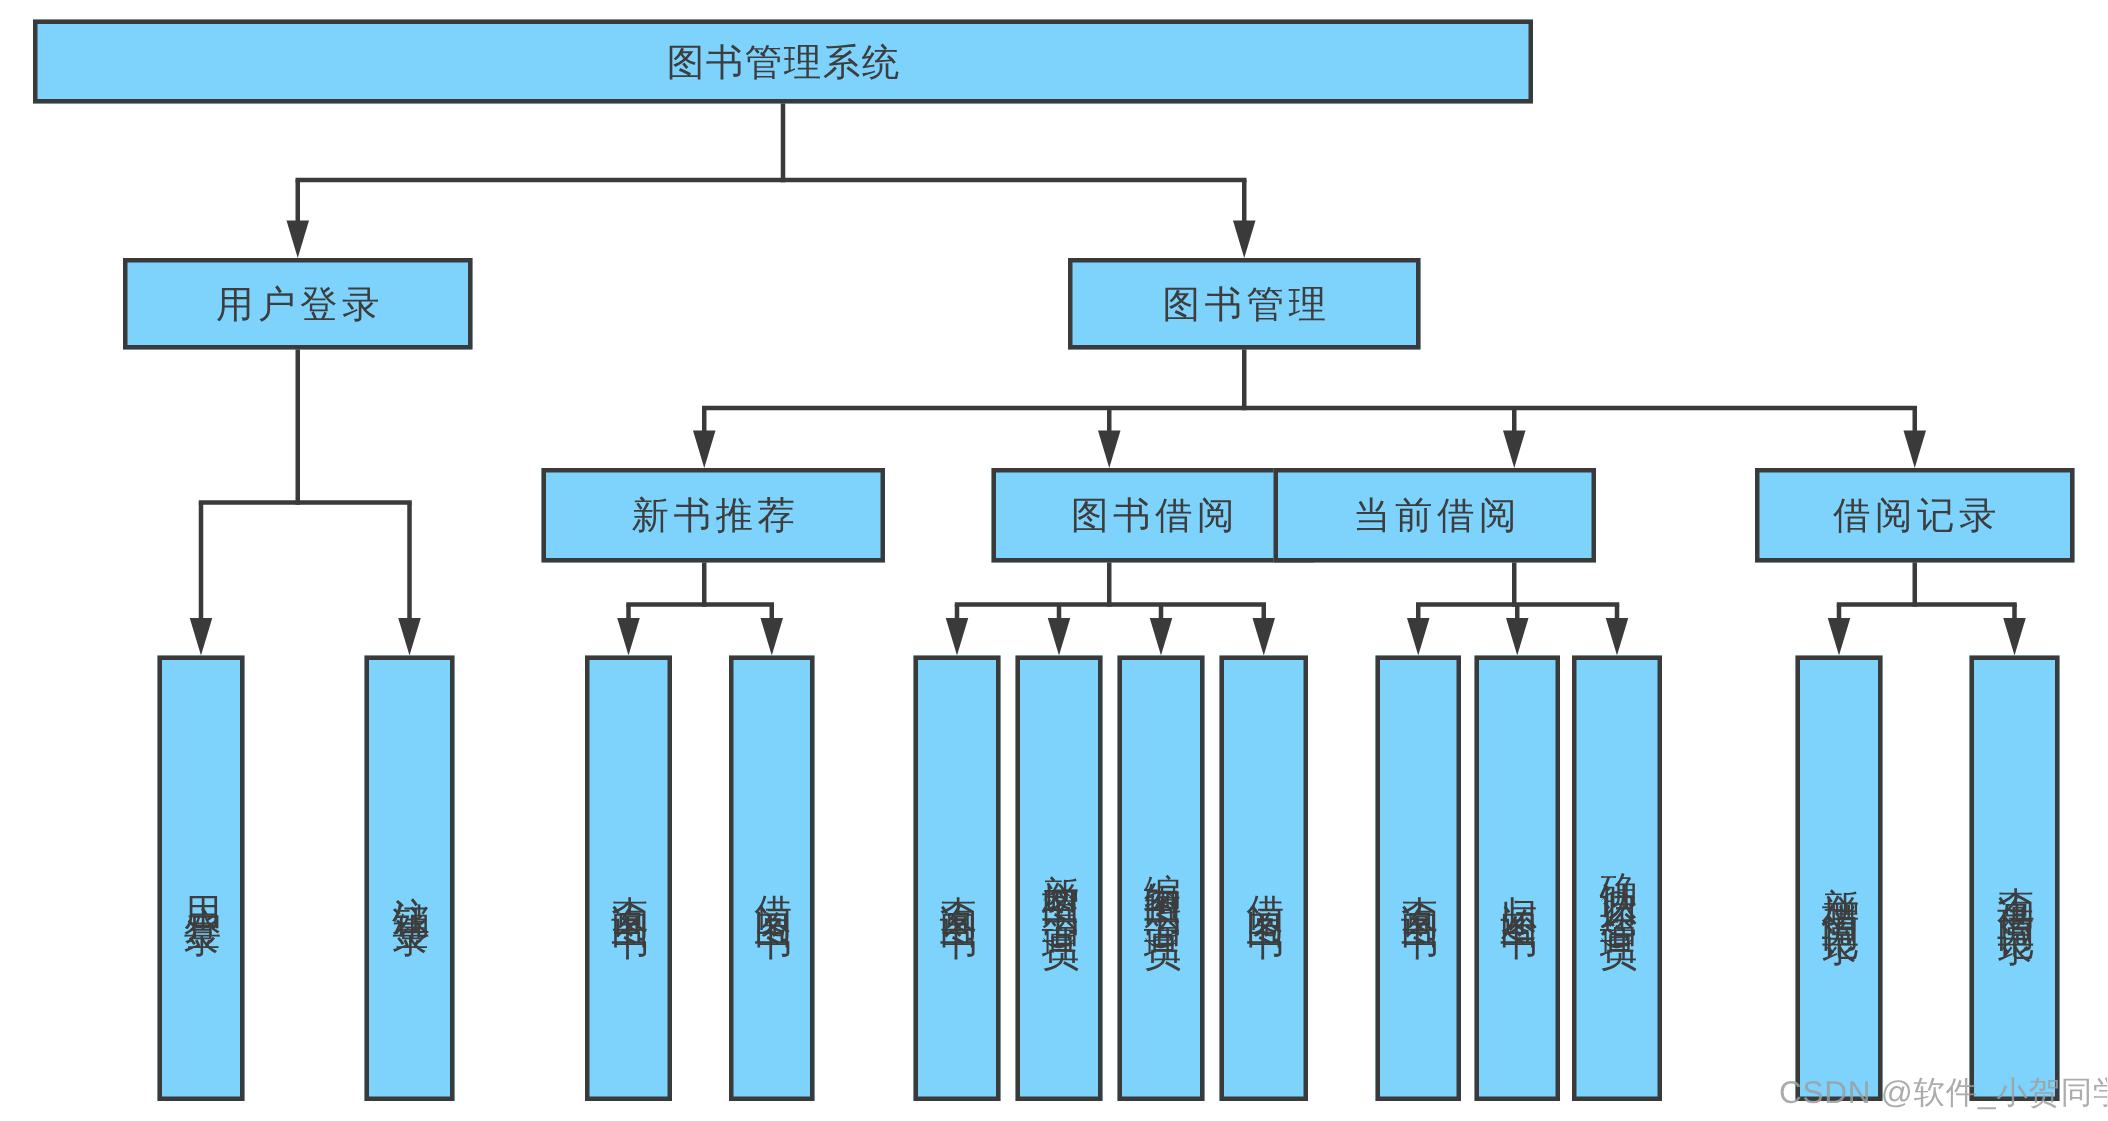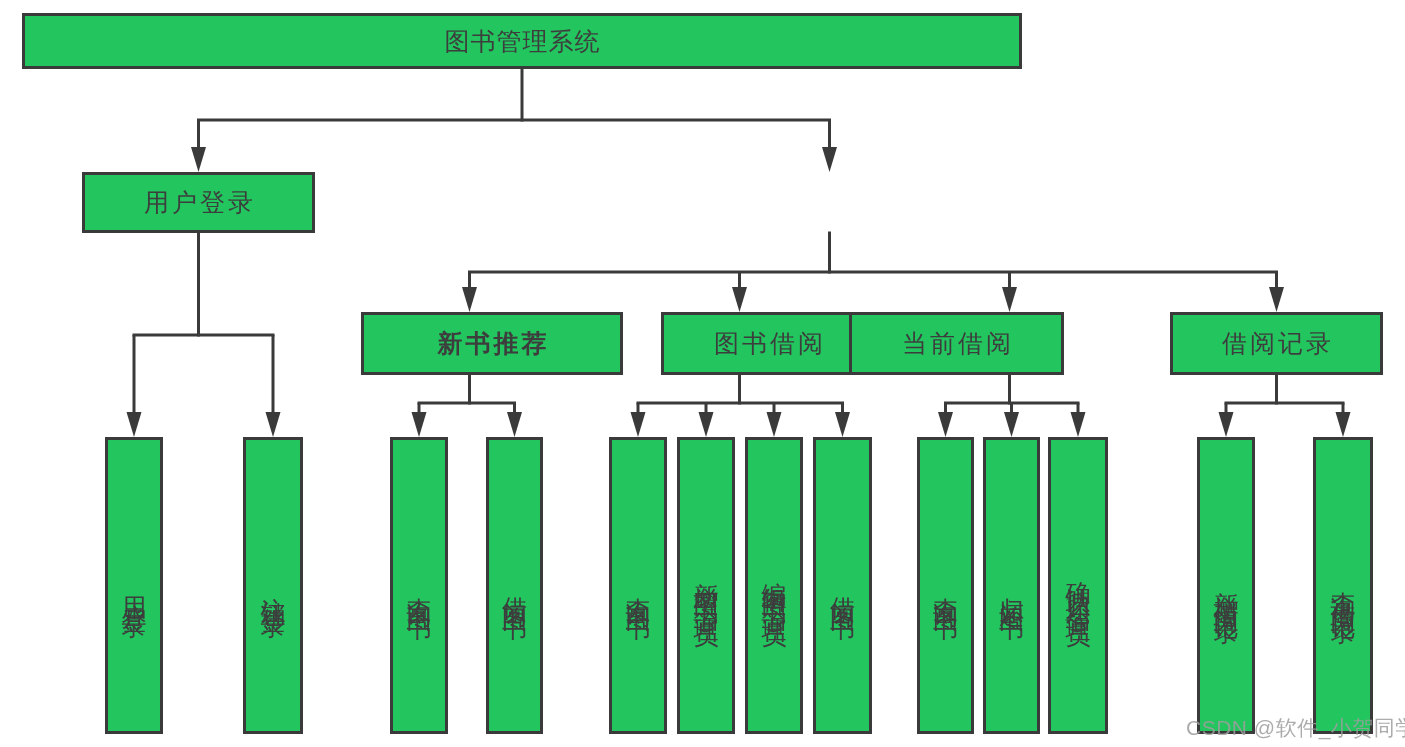--- a/index.html
+++ b/index.html
@@ -10,21 +10,21 @@
     background:#ffffff;
     overflow:hidden;
   }
   #connector-svg{
     position:absolute;left:0;top:0;width:1405px;height:747px;
     pointer-events:none;
   }
   .node{
     position:absolute;
     box-sizing:border-box;
-    background:#22c55e;
+    background:#7dd3fc;
     border:3px solid #3a3a3a;
     display:flex;align-items:center;justify-content:center;
     color:#3d3d3d;
     z-index:2;
   }
   .hbox{
     font-size:25px;
     letter-spacing:3px;
     white-space:nowrap;
     text-indent:3px; 
@@ -105,22 +105,23 @@
       <line x1="1226" y1="403" x2="1226" y2="416" stroke="#3a3a3a" stroke-width="3"></line>
       <polygon points="1218.5,412 1233.5,412 1226,437" fill="#3a3a3a"></polygon>
       <line x1="1343" y1="403" x2="1343" y2="416" stroke="#3a3a3a" stroke-width="3"></line>
       <polygon points="1335.5,412 1350.5,412 1343,437" fill="#3a3a3a"></polygon>
     </svg>
 
   <div class="node hbox title" style="left:22px;top:13px;width:1000px;height:56px;">图书管理系统</div>
 
   <div class="node hbox" style="left:82px;top:172px;width:233px;height:61px;">用户登录</div>
 
+  <div class="node hbox" style="left:712px;top:172px;width:235px;height:61px;">图书管理</div>
 
-  <div class="node hbox" style="left:361px;top:312px;width:262px;height:63px;font-weight:bold;">新书推荐</div>
+  <div class="node hbox" style="left:361px;top:312px;width:229px;height:63px;">新书推荐</div>
 
   <div class="node hbox" style="left:632px;top:312px;width:215px;height:63px;margin-left:29px;">图书借阅</div>
 
   <div class="node hbox" style="left:849px;top:312px;width:215px;height:63px;">当前借阅</div>
 
   <div class="node hbox" style="left:1170px;top:312px;width:213px;height:63px;">借阅记录</div>
 
   <div class="node vbox" style="left:105px;top:437px;width:58px;height:297px;">
     <span class="vtext">用户登录</span>
   </div>

